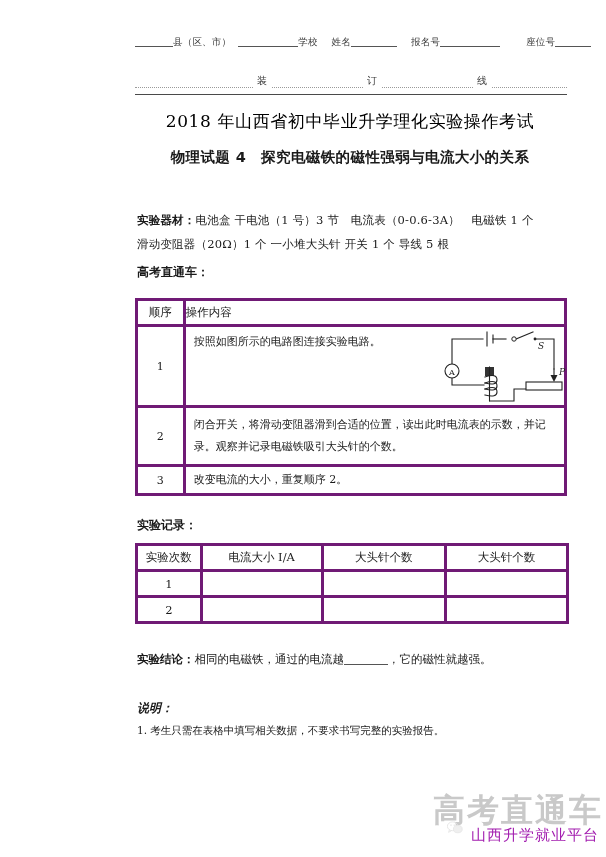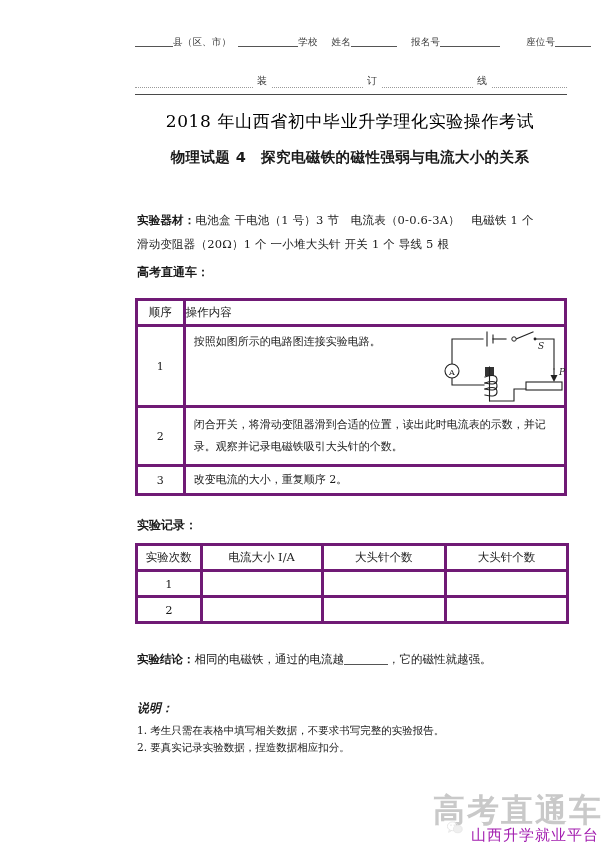--- a/index.html
+++ b/index.html
@@ -263,21 +263,20 @@
   </tbody>
     </table>
 
   <div class="concl">
     <span class="sec-label">实验结论：</span><span>相同的电磁铁，通过的电流越</span><span class="blank"></span><span>，它的磁性就越强。</span>
   </div>
 
   <div class="notes-label sec-label">说明：</div>
   <div class="notes-list">
     <div>1. 考生只需在表格中填写相关数据，不要求书写完整的实验报告。</div>
-    <div>2. 要真实记录实验数据，捏造数据相应扣分。</div>
   </div>
 
   <div class="wm">
     <div class="wm-main">高考直通车</div>
     <svg class="wm-wechat" viewBox="0 0 20 16">
       <ellipse cx="7" cy="6.5" rx="6.5" ry="5.5" fill="none" stroke="#e4e4e4" stroke-width="1.1"></ellipse>
       <path d="M3 11 L2 14 L5.2 12.2" fill="none" stroke="#e4e4e4" stroke-width="1.1"></path>
       <ellipse cx="13.5" cy="10" rx="5.5" ry="4.6" fill="#efefef" stroke="#e4e4e4" stroke-width="1"></ellipse>
       <circle cx="5" cy="5" r="0.9" fill="#dcdcdc"></circle>
       <circle cx="9" cy="5" r="0.9" fill="#dcdcdc"></circle>

